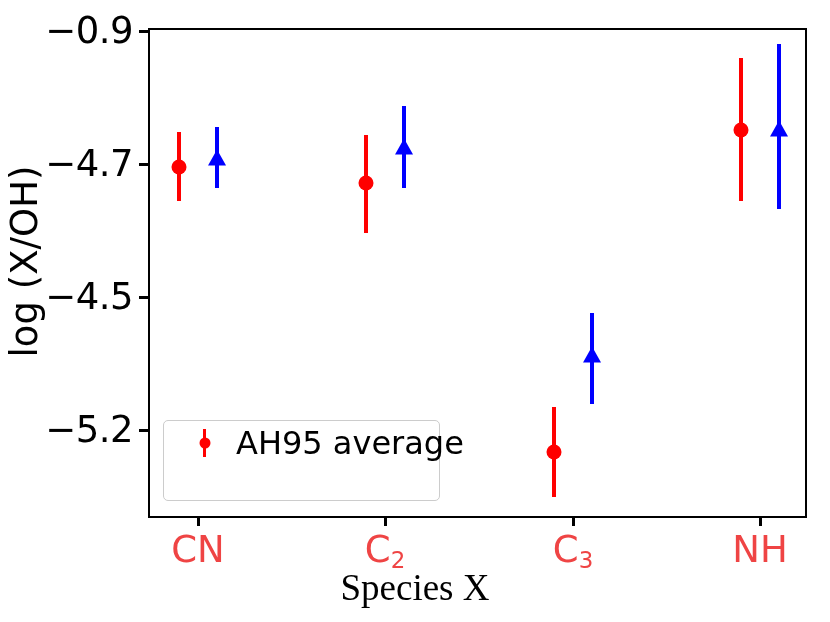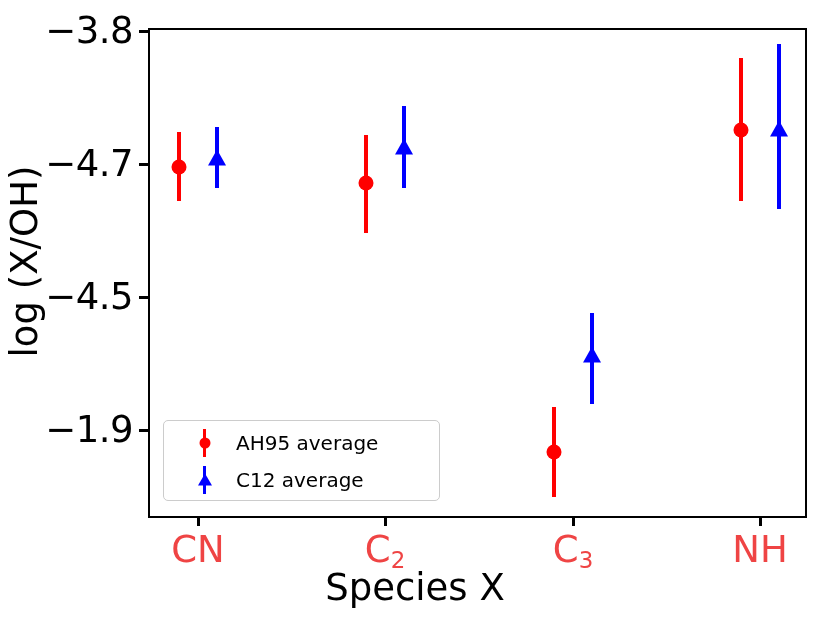--- a/index.html
+++ b/index.html
@@ -85,20 +85,21 @@
   
   #xlabel {
     position: absolute;
     left: 0;
     top: 566px;
     width: 830px;
     text-align: center;
     font-size: 37px;
     color: #000000;
     white-space: nowrap;
+    font-family: Liberation Serif, serif;
   }
   #ylabel-wrap {
     position: absolute;
     left: -236px;
     top: 240px;
     width: 520px;
     text-align: center;
     transform: rotate(-90deg);
     transform-origin: center center;
   }
@@ -187,49 +188,49 @@
     height: 0;
     border-left: 7px solid transparent;
     border-right: 7px solid transparent;
     border-bottom: 12px solid #0000ff;
     transform: translate(-50%, -55%);
   }
   .legend-label {
     position: absolute;
     left: 72px;
     top: 0px;
-    font-size: 20px;
+    font-size: 32px;
     line-height: 38px;
     color: #000000;
     white-space: nowrap;
   }
 </style>
 </head>
 <body>
 
 <div id="figure">
 
   <div id="plot-area"></div>
 
   <div id="yticks">
     <div class="ytick" style="top:31px;">
       <span class="tickmark"></span>
-      <span class="ticklabel">−3.8</span>
+      <span class="ticklabel">−0.9</span>
     </div>
     <div class="ytick" style="top:164px;">
       <span class="tickmark"></span>
       <span class="ticklabel">−4.7</span>
     </div>
     <div class="ytick" style="top:297px;">
       <span class="tickmark"></span>
       <span class="ticklabel">−4.5</span>
     </div>
     <div class="ytick" style="top:430px;">
       <span class="tickmark"></span>
-      <span class="ticklabel">−1.9</span>
+      <span class="ticklabel">−5.2</span>
     </div>
   </div>
 
   <div id="xticks">
     <div class="xtick" style="left:198px;">
       <span class="tickmark"></span>
       <span class="ticklabel"><span>CN</span></span>
     </div>
     <div class="xtick" style="left:385px;">
       <span class="tickmark"></span>
@@ -270,22 +271,15 @@
     </div>
 
   <div id="legend">
     <div class="legend-row row0">
       <span class="legend-handle">
         <span class="hbar red"></span>
         <span class="hcircle"></span>
       </span>
       <span class="legend-label">AH95 average</span>
     </div>
-    <div class="legend-row row1">
-      <span class="legend-handle">
-        <span class="hbar blue"></span>
-        <span class="htri"></span>
-      </span>
-      <span class="legend-label">C12 average</span>
-    </div>
   </div>
 
 </div>
 
 </body></html>

